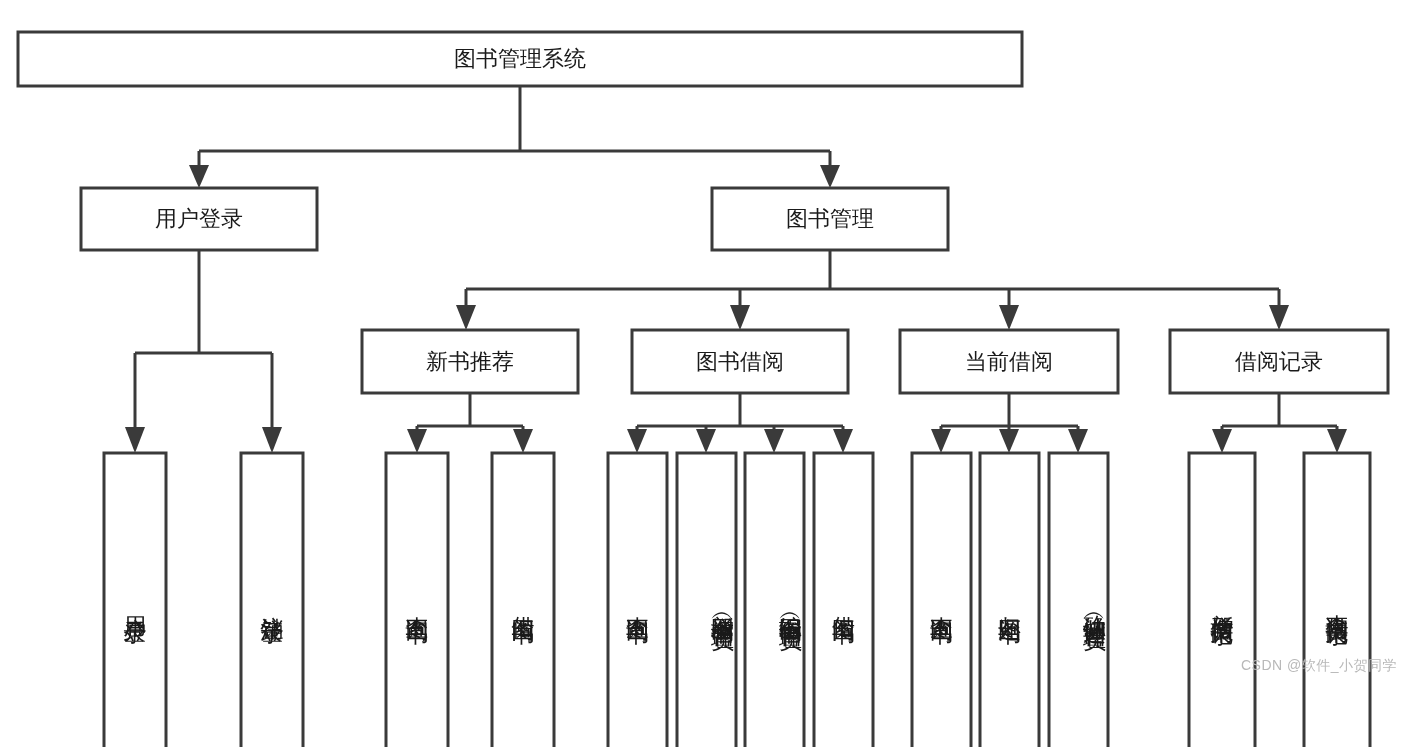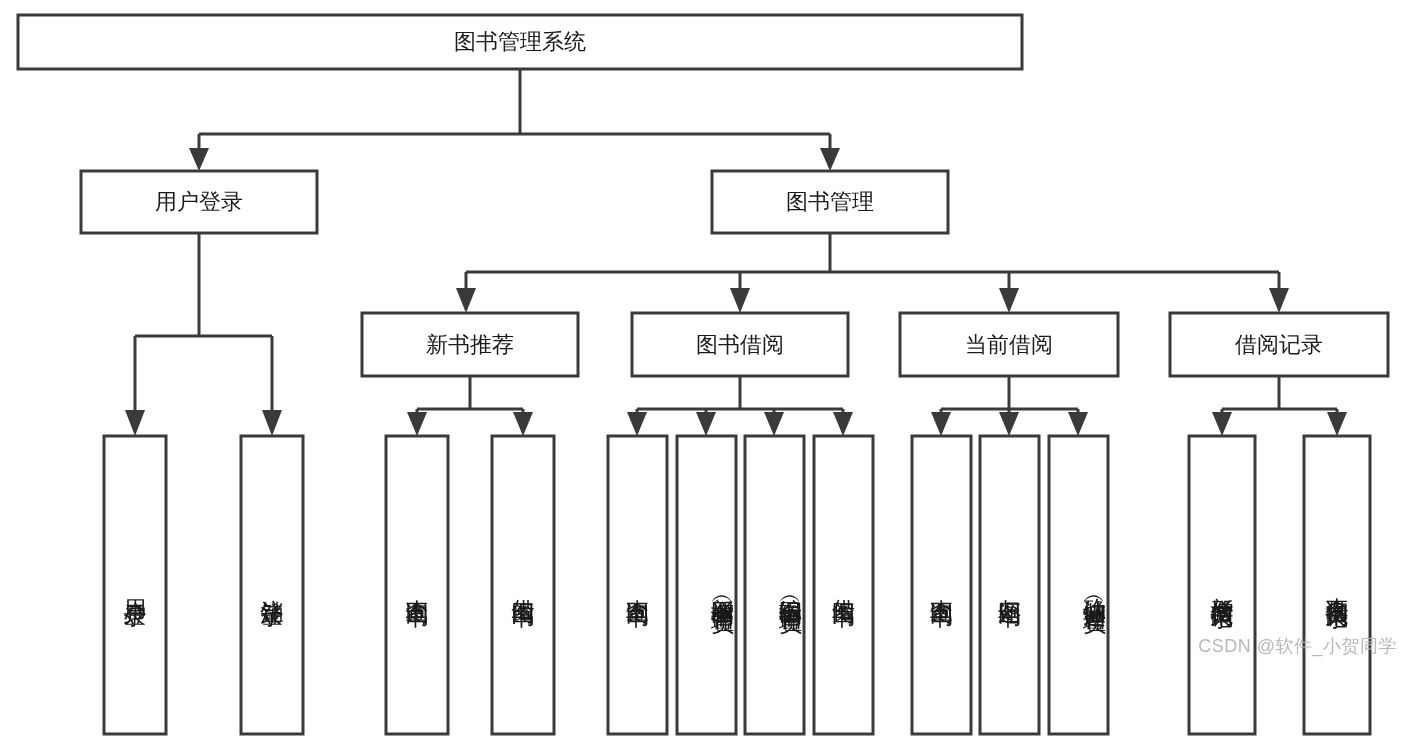--- a/index.html
+++ b/index.html
@@ -12,20 +12,21 @@
     height: 747px;
     font-family: "Liberation Sans", "DejaVu Sans", sans-serif;
     overflow: hidden;
     position: relative;
   }
   #diagram-root {
     position: relative;
     width: 1405px;
     height: 664px;
     background: #ffffff;
+    margin-top: 17px;
   }
   svg.flow {
     position: absolute;
     top: 0;
     left: 0;
     width: 1405px;
     height: 747px;
     display: block;
   }
   .node-box {
@@ -64,21 +65,21 @@
     justify-content: center;
     text-align: center;
     white-space: nowrap;
     pointer-events: none;
   }
   .watermark {
     position: absolute;
     right: 8px;
     bottom: 6px;
     font-family: "Liberation Sans", "DejaVu Sans", sans-serif;
-    font-size: 18px;
+    font-size: 14px;
     color: #b8b8b8;
     letter-spacing: 0.5px;
     white-space: nowrap;
   }
 </style>
 </head>
 <body>
 
 <div id="diagram-root">
 

